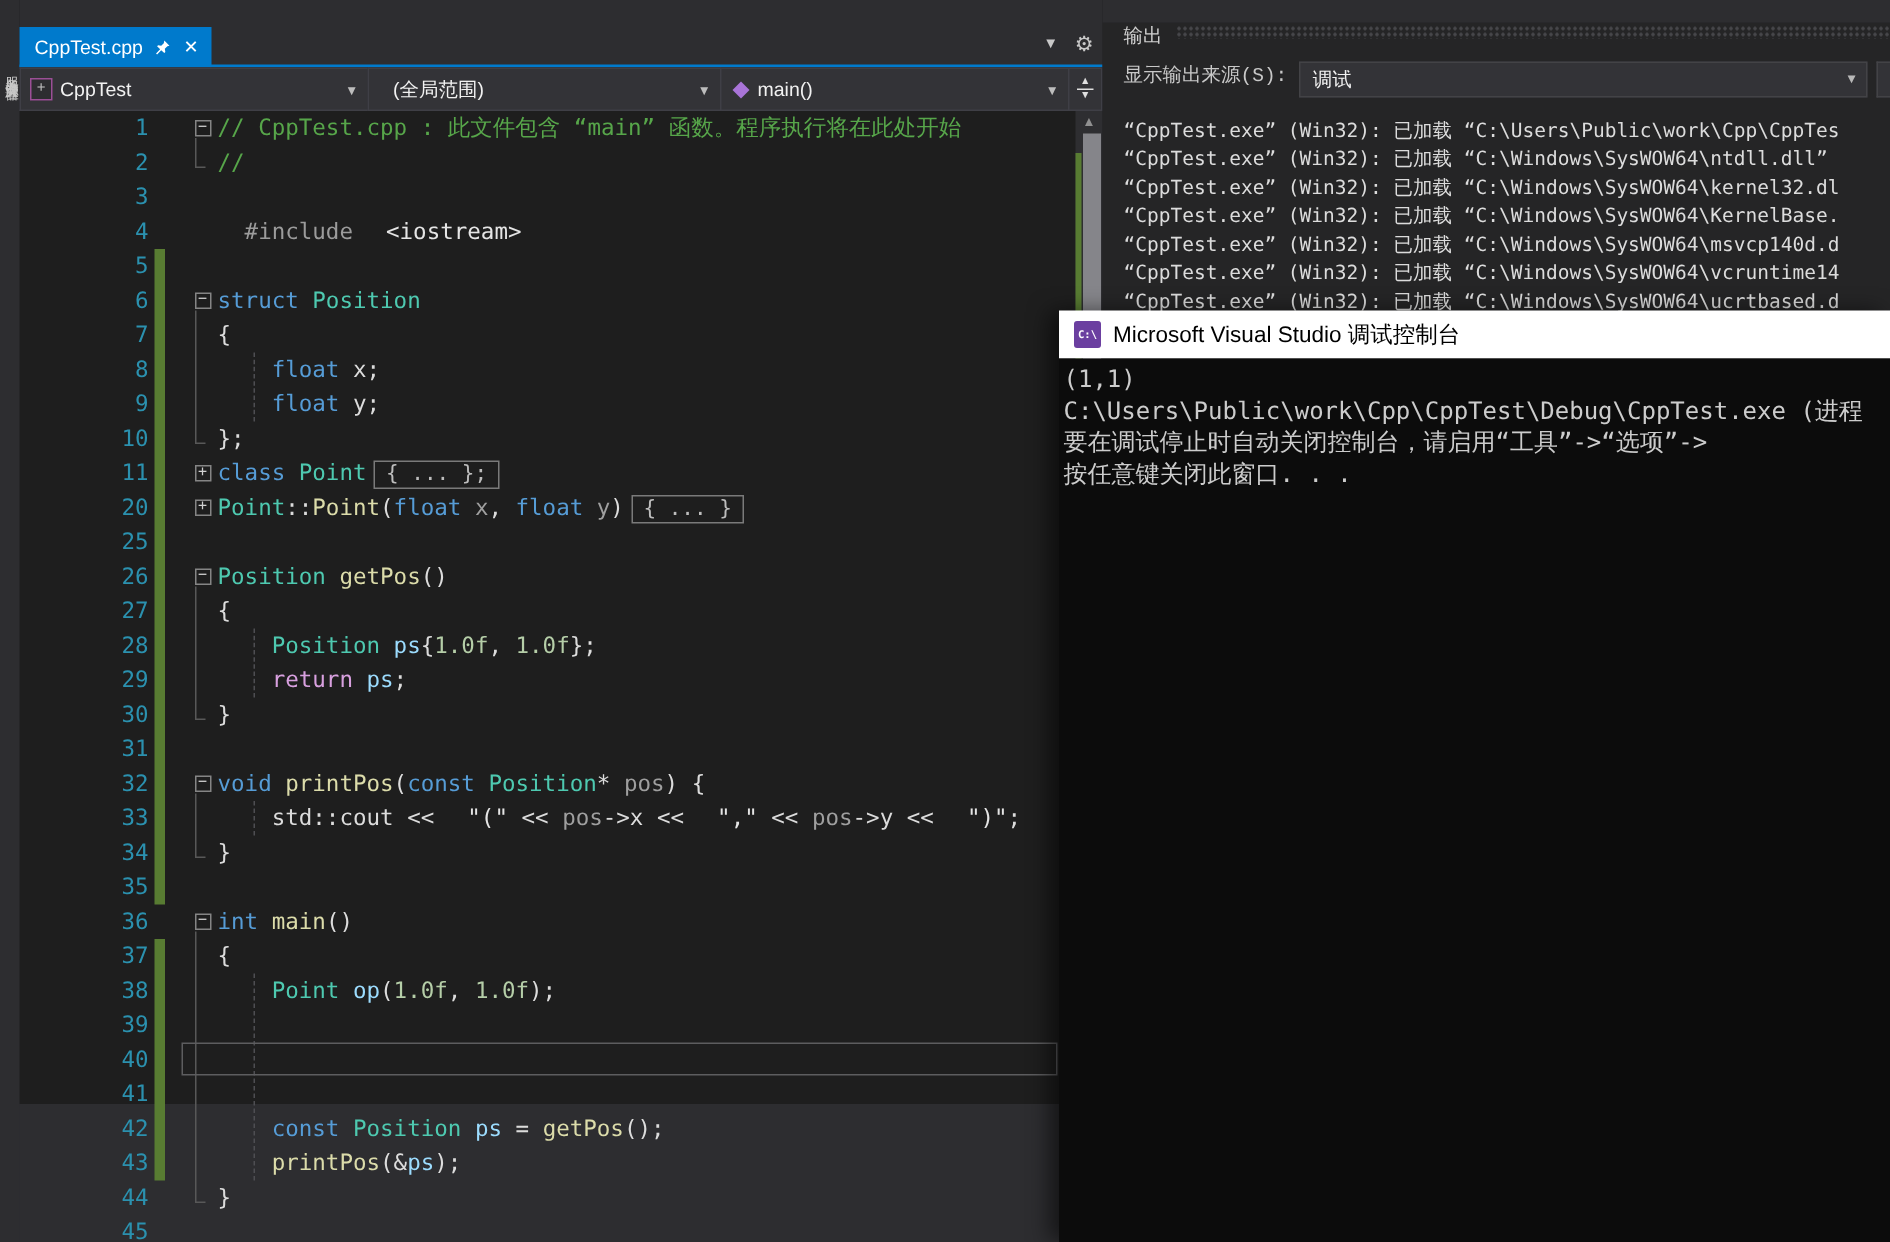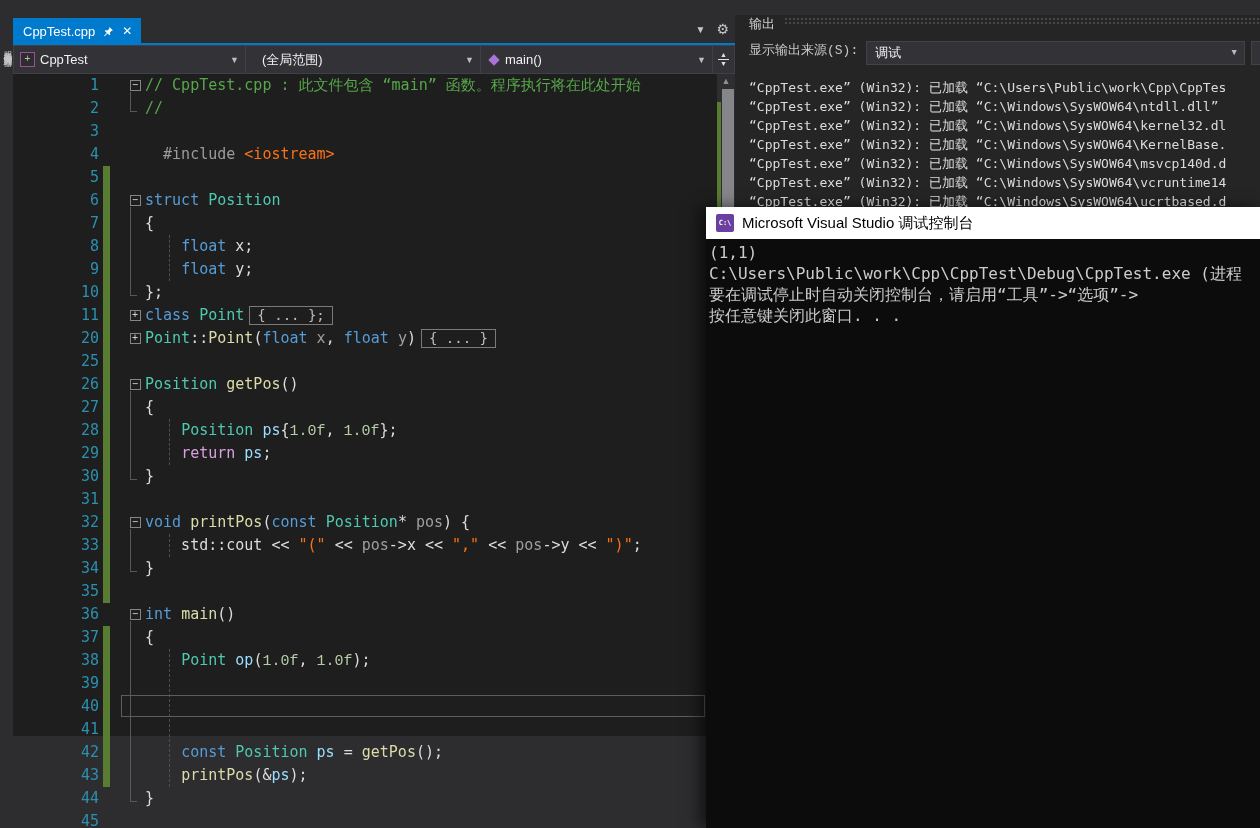--- a/index.html
+++ b/index.html
@@ -43,21 +43,21 @@
   .ln{width:86px;flex:none;text-align:right;padding-right:12px;color:#2b91af;cursor:default;}
   .chg{width:14px;flex:none;}
   .fold{width:20px;flex:none;display:flex;align-items:center;justify-content:center;}
   .fold-box{box-sizing:border-box;width:11px;height:11px;border:1px solid #858585;background:#1e1e1e;
             color:#d0d0d0;font-size:10px;line-height:8px;text-align:center;cursor:pointer;}
   .code-text{flex:1;white-space:pre;overflow:hidden;color:#dcdcdc;}
   .collapsed-box{display:inline-block;box-sizing:border-box;border:1px solid #7a7a7a;color:#bdbdbd;
                  padding:0 7px;margin-left:5px;line-height:17px;font-size:14px;cursor:pointer;}
   .tok-comment{color:#57a64a;} .tok-kw{color:#569cd6;} .tok-ctrl{color:#d8a0df;}
   .tok-type{color:#4ec9b0;} .tok-fn{color:#dcdcaa;} .tok-var{color:#9cdcfe;}
-  .tok-param{color:#9f9f9f;} .tok-str{color:#f97316;} .tok-num{color:#b5cea8;font-family:Liberation Mono, monospace;}
+  .tok-param{color:#9f9f9f;} .tok-str{color:#e5e5e5;margin-left:13px;} .tok-num{color:#b5cea8;}
   .tok-pp{color:#9b9b9b;} .tok-plain{color:#dcdcdc;}
   .chgbar{position:absolute;left:90px;width:7px;background:#587c32;}
   .guide-s{position:absolute;left:117px;width:6px;border-left:1px solid #585858;border-bottom:1px solid #585858;}
   .guide-d{position:absolute;left:156px;width:0;border-left:1px dashed #4e4e52;}
   .curline{position:absolute;left:108px;width:584px;height:22px;border:1px solid #5d5d5f;
            box-sizing:border-box;z-index:2;pointer-events:none;}
 
   
   .scrollbar{position:absolute;right:0;top:74px;width:18px;height:754px;background:#2e2e31;}
   .sb-up{height:14px;color:#909090;font-size:9px;line-height:14px;text-align:center;cursor:pointer;}

